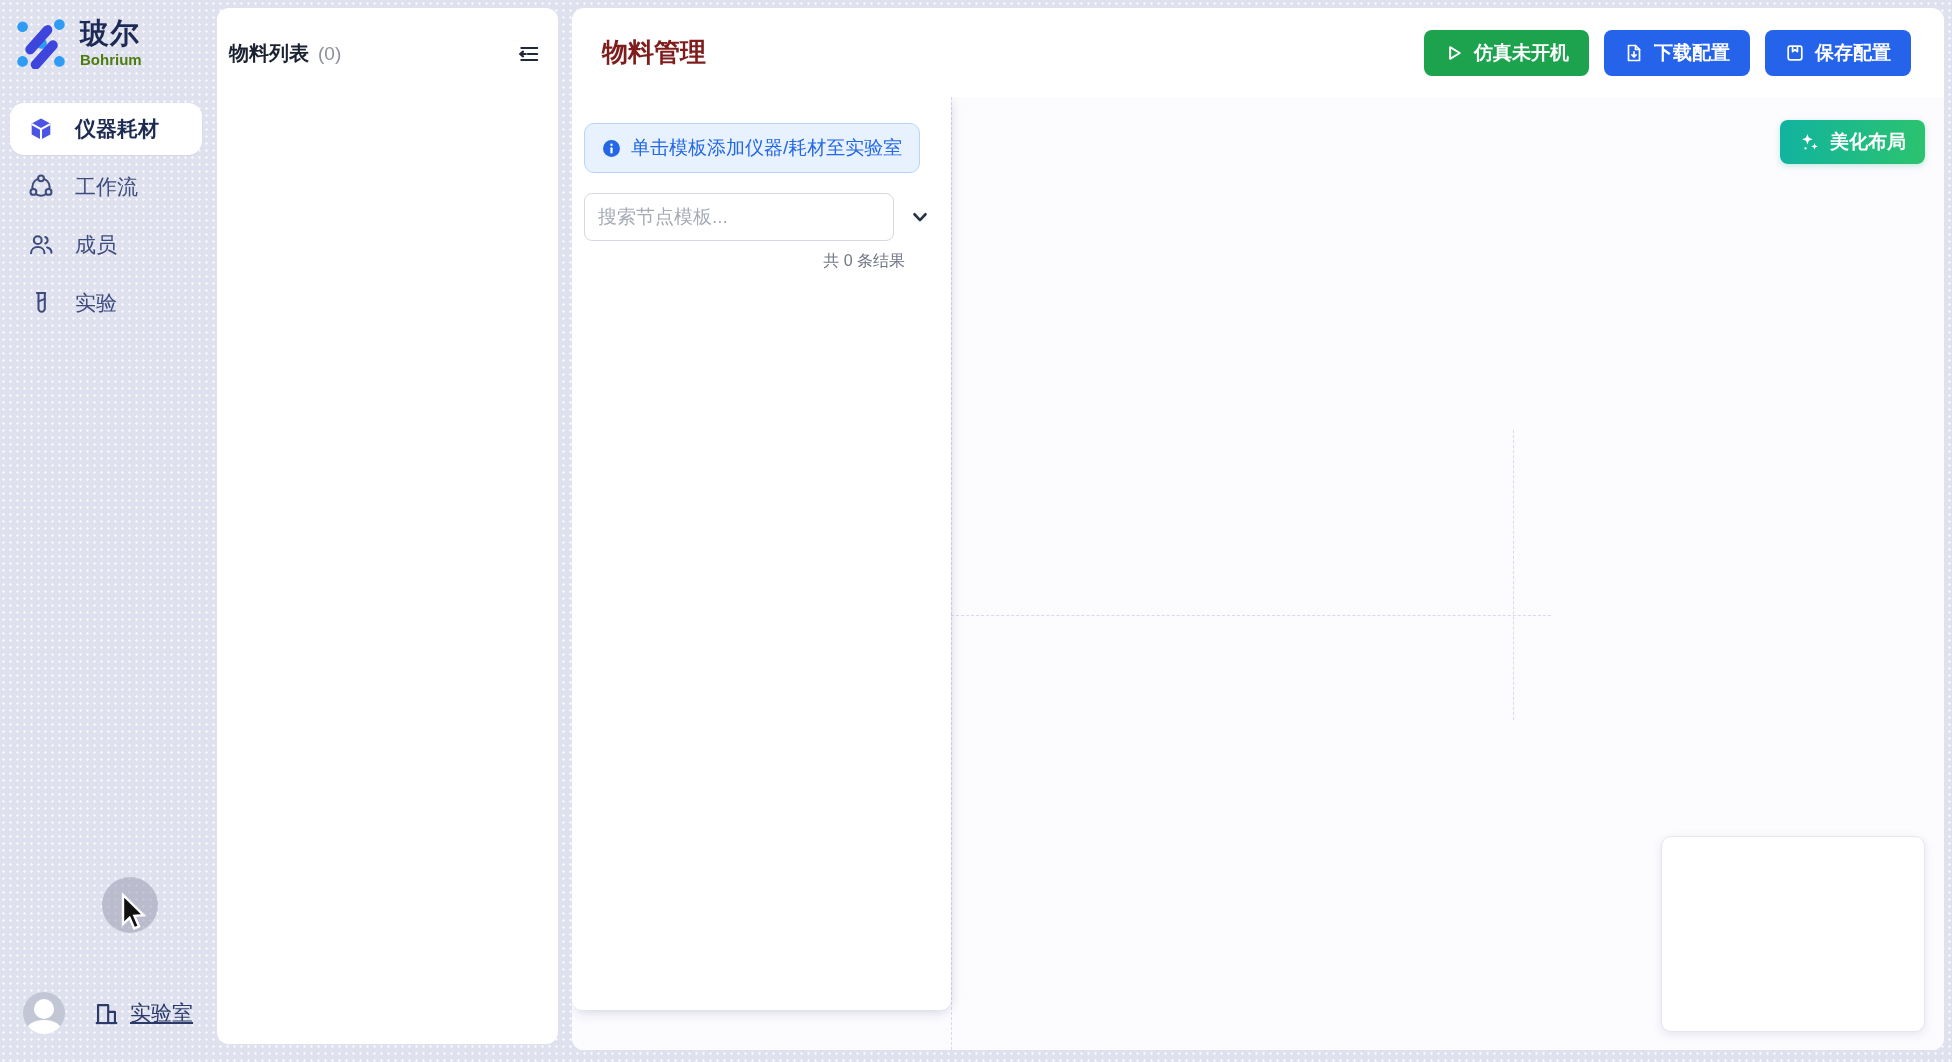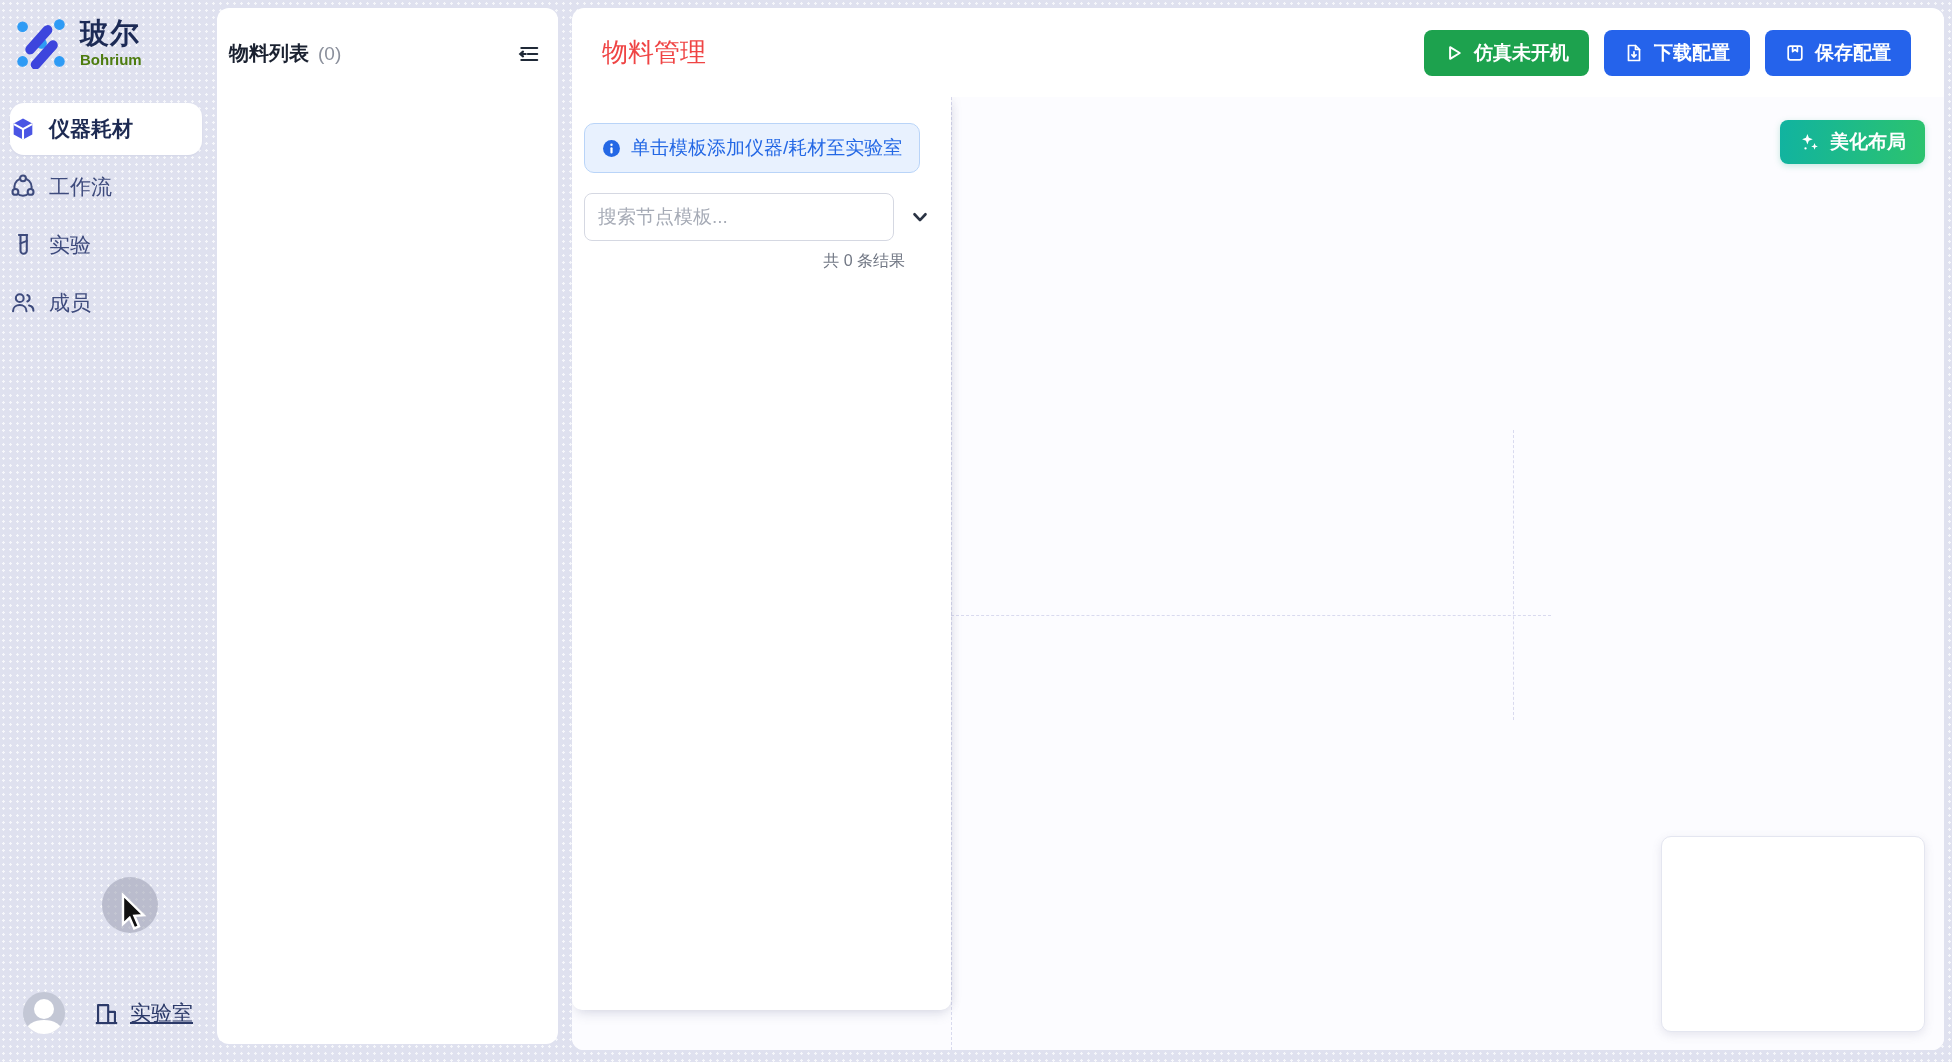--- a/index.html
+++ b/index.html
@@ -10,43 +10,43 @@
     background-image:radial-gradient(circle,#f6f7fb 1.1px,rgba(246,247,251,0) 1.45px);
     background-size:7px 7px;
   }
   
   .sidebar{position:absolute;left:0;top:0;width:215px;height:1062px;}
   .logo-row{display:flex;align-items:center;gap:13px;padding:17px 0 0 15px;}
   .logo-mark{width:52px;height:52px;flex:0 0 auto;}
   .brand-title{font-size:29px;font-weight:700;color:#1c2a55;line-height:1.05;letter-spacing:1px;}
   .brand-sub{font-size:15px;font-weight:700;color:#4d7c0f;margin-top:2px;}
   .nav{margin-top:34px;}
-  .nav-item{height:52px;margin:0 13px 6px 10px;display:flex;align-items:center;gap:13px;
-    color:#3e4b7d;font-size:21px;border-radius:14px;cursor:pointer;}
+  .nav-item{height:52px;margin:0 13px 6px 10px;display:flex;align-items:center;gap:21px;
+    padding-left:18px;color:#3e4b7d;font-size:21px;border-radius:14px;cursor:pointer;}
   .nav-item .nicon{width:26px;height:26px;flex:0 0 auto;display:flex;align-items:center;justify-content:center;}
   .nav-item.active{background:#ffffff;color:#1d2a52;font-weight:700;box-shadow:0 1px 2px rgba(80,90,140,.08);}
   .sidebar-bottom{position:absolute;left:23px;bottom:28px;display:flex;align-items:center;}
   .avatar{width:42px;height:42px;border-radius:50%;background:#c3c7d5;position:relative;overflow:hidden;}
   .avatar .head{position:absolute;left:11px;top:7px;width:20px;height:20px;border-radius:50%;background:#fff;}
   .avatar .body{position:absolute;left:3px;top:28px;width:36px;height:22px;border-radius:50%;background:#fff;}
   .lab-row{display:flex;align-items:center;gap:10px;margin-left:28px;color:#2c3a69;font-size:21px;text-decoration:underline;}
   .cursor-circle{position:absolute;left:102px;top:877px;width:56px;height:56px;border-radius:50%;
     background:rgba(154,159,177,.55);}
   .cursor-arrow{position:absolute;left:119px;top:893px;}
   
   .materials-card{position:absolute;left:217px;top:8px;width:341px;height:1036px;background:#fff;border-radius:12px;}
   .materials-head{display:flex;align-items:center;padding:32px 16px 0 12px;}
   .materials-title{font-size:20px;font-weight:700;color:#1a2130;}
   .materials-count{font-size:19px;color:#8b909c;margin-left:9px;}
   .collapse-btn{margin-left:auto;width:26px;height:26px;display:flex;align-items:center;justify-content:center;cursor:pointer;}
   
   .main-card{position:absolute;left:572px;top:8px;width:1372px;height:1042px;background:#fff;border-radius:12px;}
   .main-head{height:89px;display:flex;align-items:center;padding:0 33px 0 30px;border-bottom:1px dashed #dcdeee;
     border-radius:12px 12px 0 0;}
-  .page-title{font-size:26px;font-weight:400;color:#ef4444;text-align:right;}
+  .page-title{font-size:26px;font-weight:700;color:#7f1d1d;text-align:right;}
   .head-actions{margin-left:auto;display:flex;align-items:center;gap:15px;}
   .status-pill{height:44px;display:flex;align-items:center;gap:11px;padding:0 19px;background:#fff;
     border:1px dashed #d7dae4;border-radius:22px;font-size:19px;color:#313a4b;}
   .status-dot{width:11px;height:11px;border-radius:50%;background:#4d576b;}
   .btn{height:46px;display:flex;align-items:center;gap:10px;padding:0 20px;border:none;border-radius:8px;
     color:#fff;font-size:19px;font-weight:600;cursor:pointer;font-family:inherit;}
   .btn-green{background:#1da24e;}
   .btn-blue{background:#2563eb;}
   
   .canvas{position:absolute;left:0;top:89px;right:0;bottom:0;background:#fcfcff;border-radius:0 0 12px 12px;overflow:hidden;}
@@ -116,37 +116,37 @@
           <circle cx="12" cy="4" r="2.7" fill="#dfe1ef"></circle>
           <circle cx="5" cy="16.5" r="2.7" fill="#dfe1ef"></circle>
           <circle cx="19" cy="16.5" r="2.7" fill="#dfe1ef"></circle>
         </svg>
       </span>
       <span>工作流</span>
     </div>
     <div class="nav-item">
       <span class="nicon">
         <svg width="26" height="26" viewBox="0 0 24 24" fill="none" stroke="#3e4b7d" stroke-width="1.9" stroke-linecap="round">
-          <path d="M8.2 2.8h7.6"></path>
-          <path d="M9.7 2.8v14.4a2.9 2.9 0 0 0 5.8 0V2.8"></path>
-          <line x1="9.7" y1="10.5" x2="15.5" y2="8.2"></line>
-        </svg>
-      </span>
-      <span>实验</span>
-    </div>
-    <div class="nav-item">
-      <span class="nicon">
-        <svg width="26" height="26" viewBox="0 0 24 24" fill="none" stroke="#3e4b7d" stroke-width="1.9" stroke-linecap="round">
           <circle cx="9" cy="7.5" r="3.6"></circle>
           <path d="M2.8 19.5c0-3.4 2.8-5.6 6.2-5.6s6.2 2.2 6.2 5.6"></path>
           <path d="M16 4.6a3.2 3.2 0 0 1 0 6"></path>
           <path d="M17.6 14.3c2.6.5 4 2.4 4 4.8"></path>
         </svg>
       </span>
       <span>成员</span>
+    </div>
+    <div class="nav-item">
+      <span class="nicon">
+        <svg width="26" height="26" viewBox="0 0 24 24" fill="none" stroke="#3e4b7d" stroke-width="1.9" stroke-linecap="round">
+          <path d="M8.2 2.8h7.6"></path>
+          <path d="M9.7 2.8v14.4a2.9 2.9 0 0 0 5.8 0V2.8"></path>
+          <line x1="9.7" y1="10.5" x2="15.5" y2="8.2"></line>
+        </svg>
+      </span>
+      <span>实验</span>
     </div>
   </nav>
 
   <div class="cursor-circle"></div>
   <svg class="cursor-arrow" width="34" height="38" viewBox="0 0 17 19">
     <path d="M2 1l0 14.5 3.3-3.1 2.3 5.3 2.4-1-2.3-5.3 4.6-.3z" fill="#111" stroke="#fff" stroke-width="1.2"></path>
   </svg>
 
   <div class="sidebar-bottom">
     <div class="avatar">

